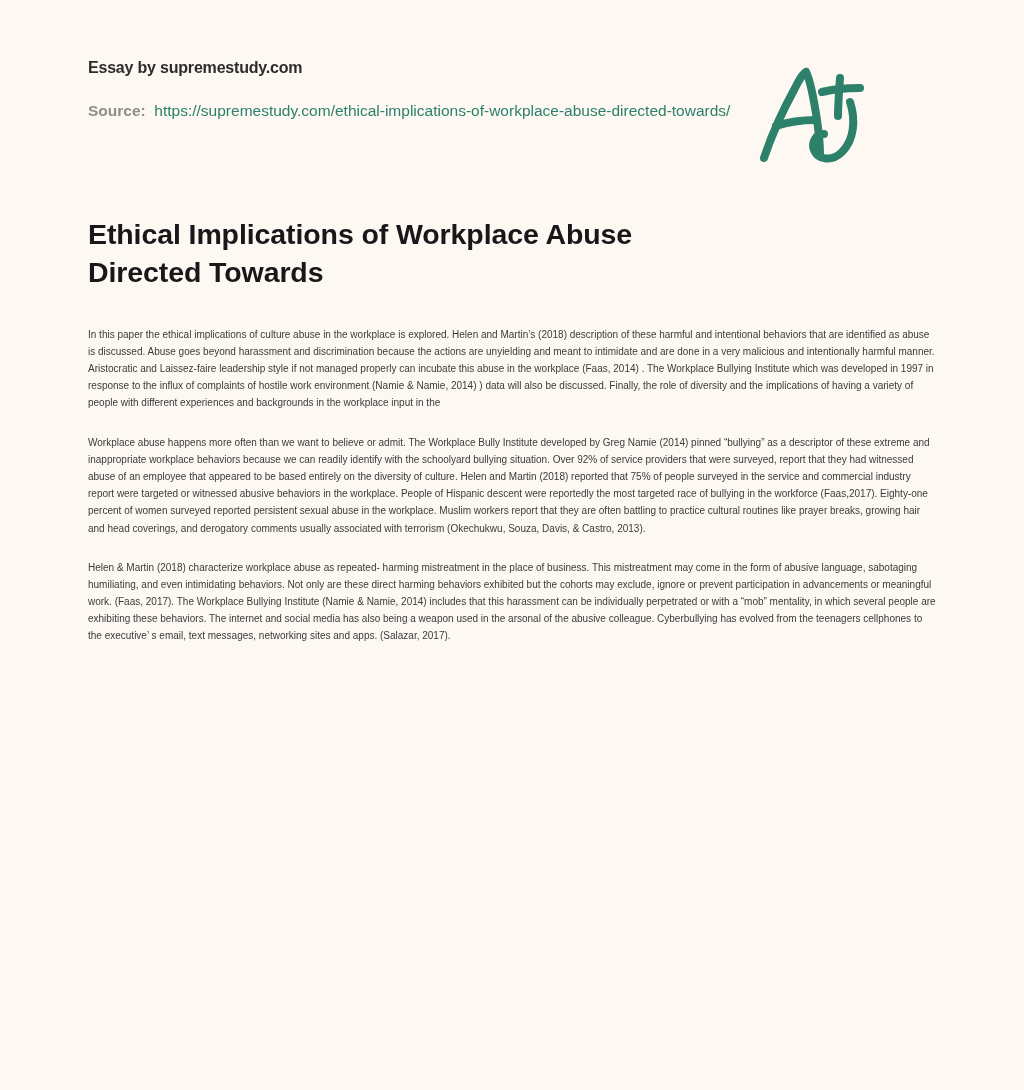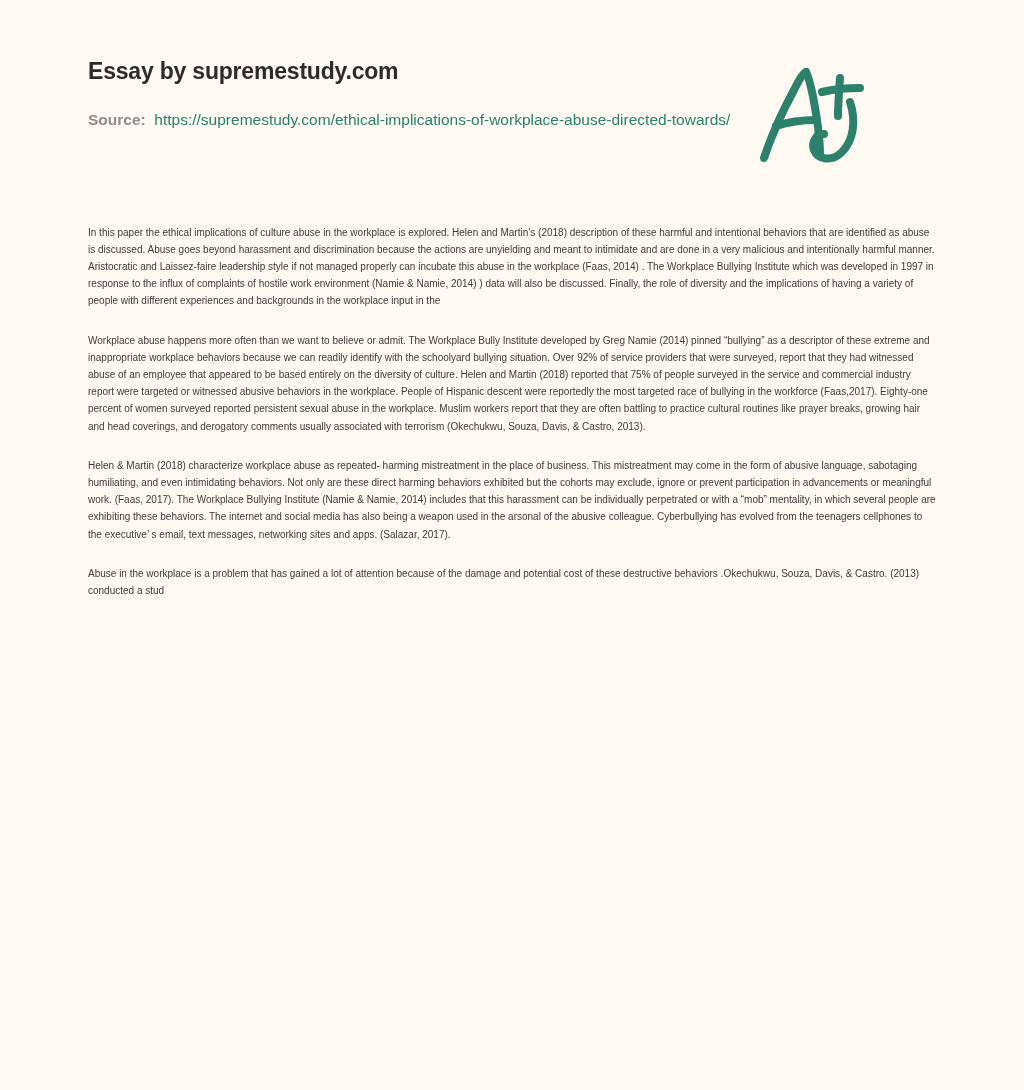--- a/index.html
+++ b/index.html
@@ -22,21 +22,21 @@
     height: 1090px;
     padding: 0 88px;
   }
 
   
   .header {
     position: relative;
     padding-top: 58px;
   }
   .brand-title {
-    font-size: 23px;
+    font-size: 16px;
     font-weight: bold;
     color: #2c2c2c;
     letter-spacing: -0.2px;
     line-height: 1.2;
     margin: 0;
   }
   .source-line {
     margin-top: 21px;
     font-size: 15.5px;
     line-height: 1.62;
@@ -114,22 +114,22 @@
 
           <path d="M72 30 C 84 27, 98 26, 110 26" stroke-width="8"></path>
 
           <path d="M100 40 C 106 58, 104 78, 92 90 C 82 100, 68 98, 64 88 C 61 80, 66 72, 74 72" stroke-width="8"></path>
         </g>
       </svg>
     </div>
   </div>
 
   <div class="article">
+    <h2 class="doc-title">Ethical Implications of Workplace Abuse Directed Towards</h2>
 
     <div class="body-copy">
       <p>In this paper the ethical implications of culture abuse in the workplace is explored. Helen and Martin’s (2018) description of these harmful and intentional behaviors that are identified as abuse is discussed. Abuse goes beyond harassment and discrimination because the actions are unyielding and meant to intimidate and are done in a very malicious and intentionally harmful manner. Aristocratic and Laissez-faire leadership style if not managed properly can incubate this abuse in the workplace (Faas, 2014) . The Workplace Bullying Institute which was developed in 1997 in response to the influx of complaints of hostile work environment (Namie &amp; Namie, 2014) ) data will also be discussed. Finally, the role of diversity and the implications of having a variety of people with different experiences and backgrounds in the workplace input in the</p>
       <p>Workplace abuse happens more often than we want to believe or admit. The Workplace Bully Institute developed by Greg Namie (2014) pinned “bullying” as a descriptor of these extreme and inappropriate workplace behaviors because we can readily identify with the schoolyard bullying situation. Over 92% of service providers that were surveyed, report that they had witnessed abuse of an employee that appeared to be based entirely on the diversity of culture. Helen and Martin (2018) reported that 75% of people surveyed in the service and commercial industry report were targeted or witnessed abusive behaviors in the workplace. People of Hispanic descent were reportedly the most targeted race of bullying in the workforce (Faas,2017). Eighty-one percent of women surveyed reported persistent sexual abuse in the workplace. Muslim workers report that they are often battling to practice cultural routines like prayer breaks, growing hair and head coverings, and derogatory comments usually associated with terrorism (Okechukwu, Souza, Davis, &amp; Castro, 2013).</p>
       <p>Helen &amp; Martin (2018) characterize workplace abuse as repeated- harming mistreatment in the place of business. This mistreatment may come in the form of abusive language, sabotaging humiliating, and even intimidating behaviors. Not only are these direct harming behaviors exhibited but the cohorts may exclude, ignore or prevent participation in advancements or meaningful work. (Faas, 2017). The Workplace Bullying Institute (Namie &amp; Namie, 2014) includes that this harassment can be individually perpetrated or with a “mob” mentality, in which several people are exhibiting these behaviors. The internet and social media has also being a weapon used in the arsonal of the abusive colleague. Cyberbullying has evolved from the teenagers cellphones to the executive’ s email, text messages, networking sites and apps. (Salazar, 2017).</p>
-      <p>Abuse in the workplace is a problem that has gained a lot of attention because of the damage and potential cost of these destructive behaviors .Okechukwu, Souza, Davis, &amp; Castro. (2013) conducted a stud</p>
     </div>
   </div>
 
 </div>
 
 </body></html>

